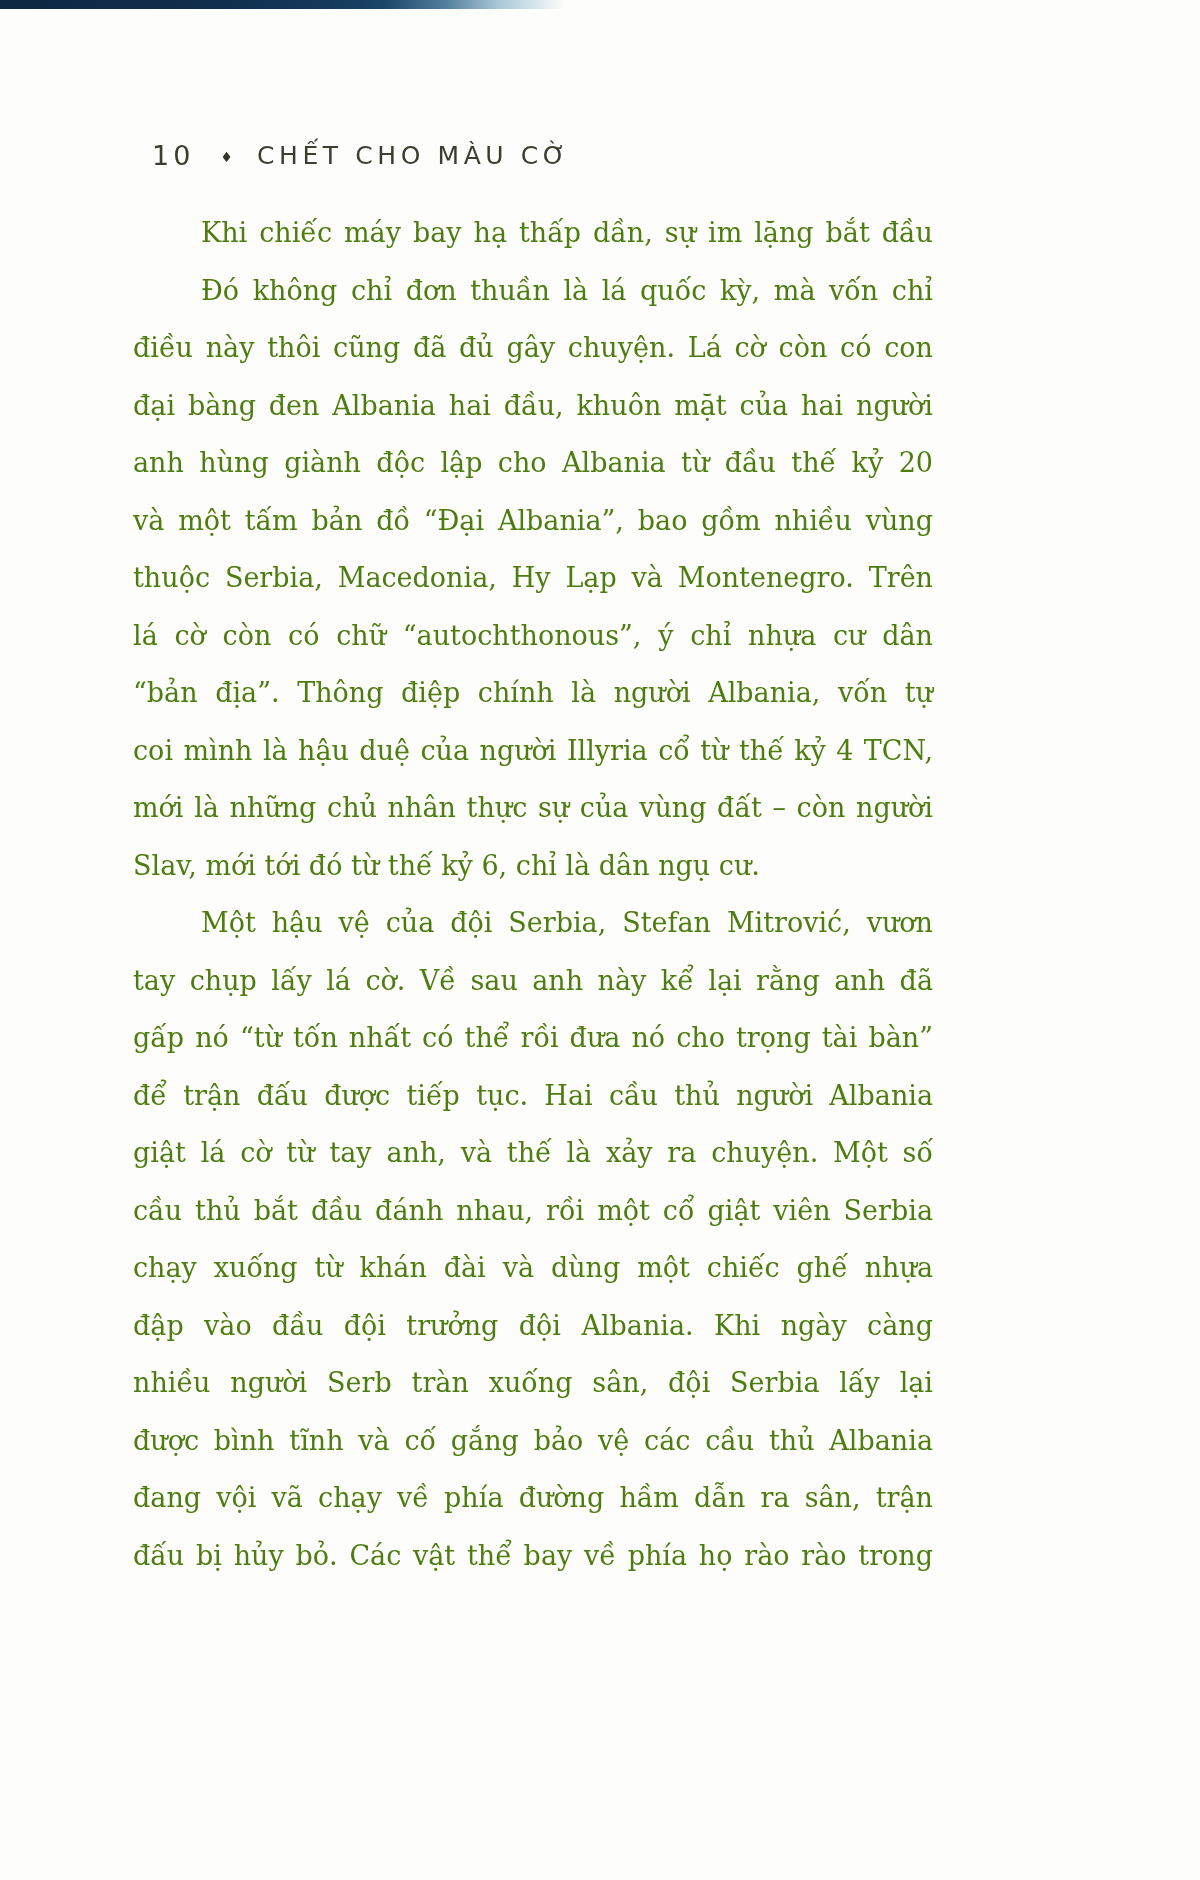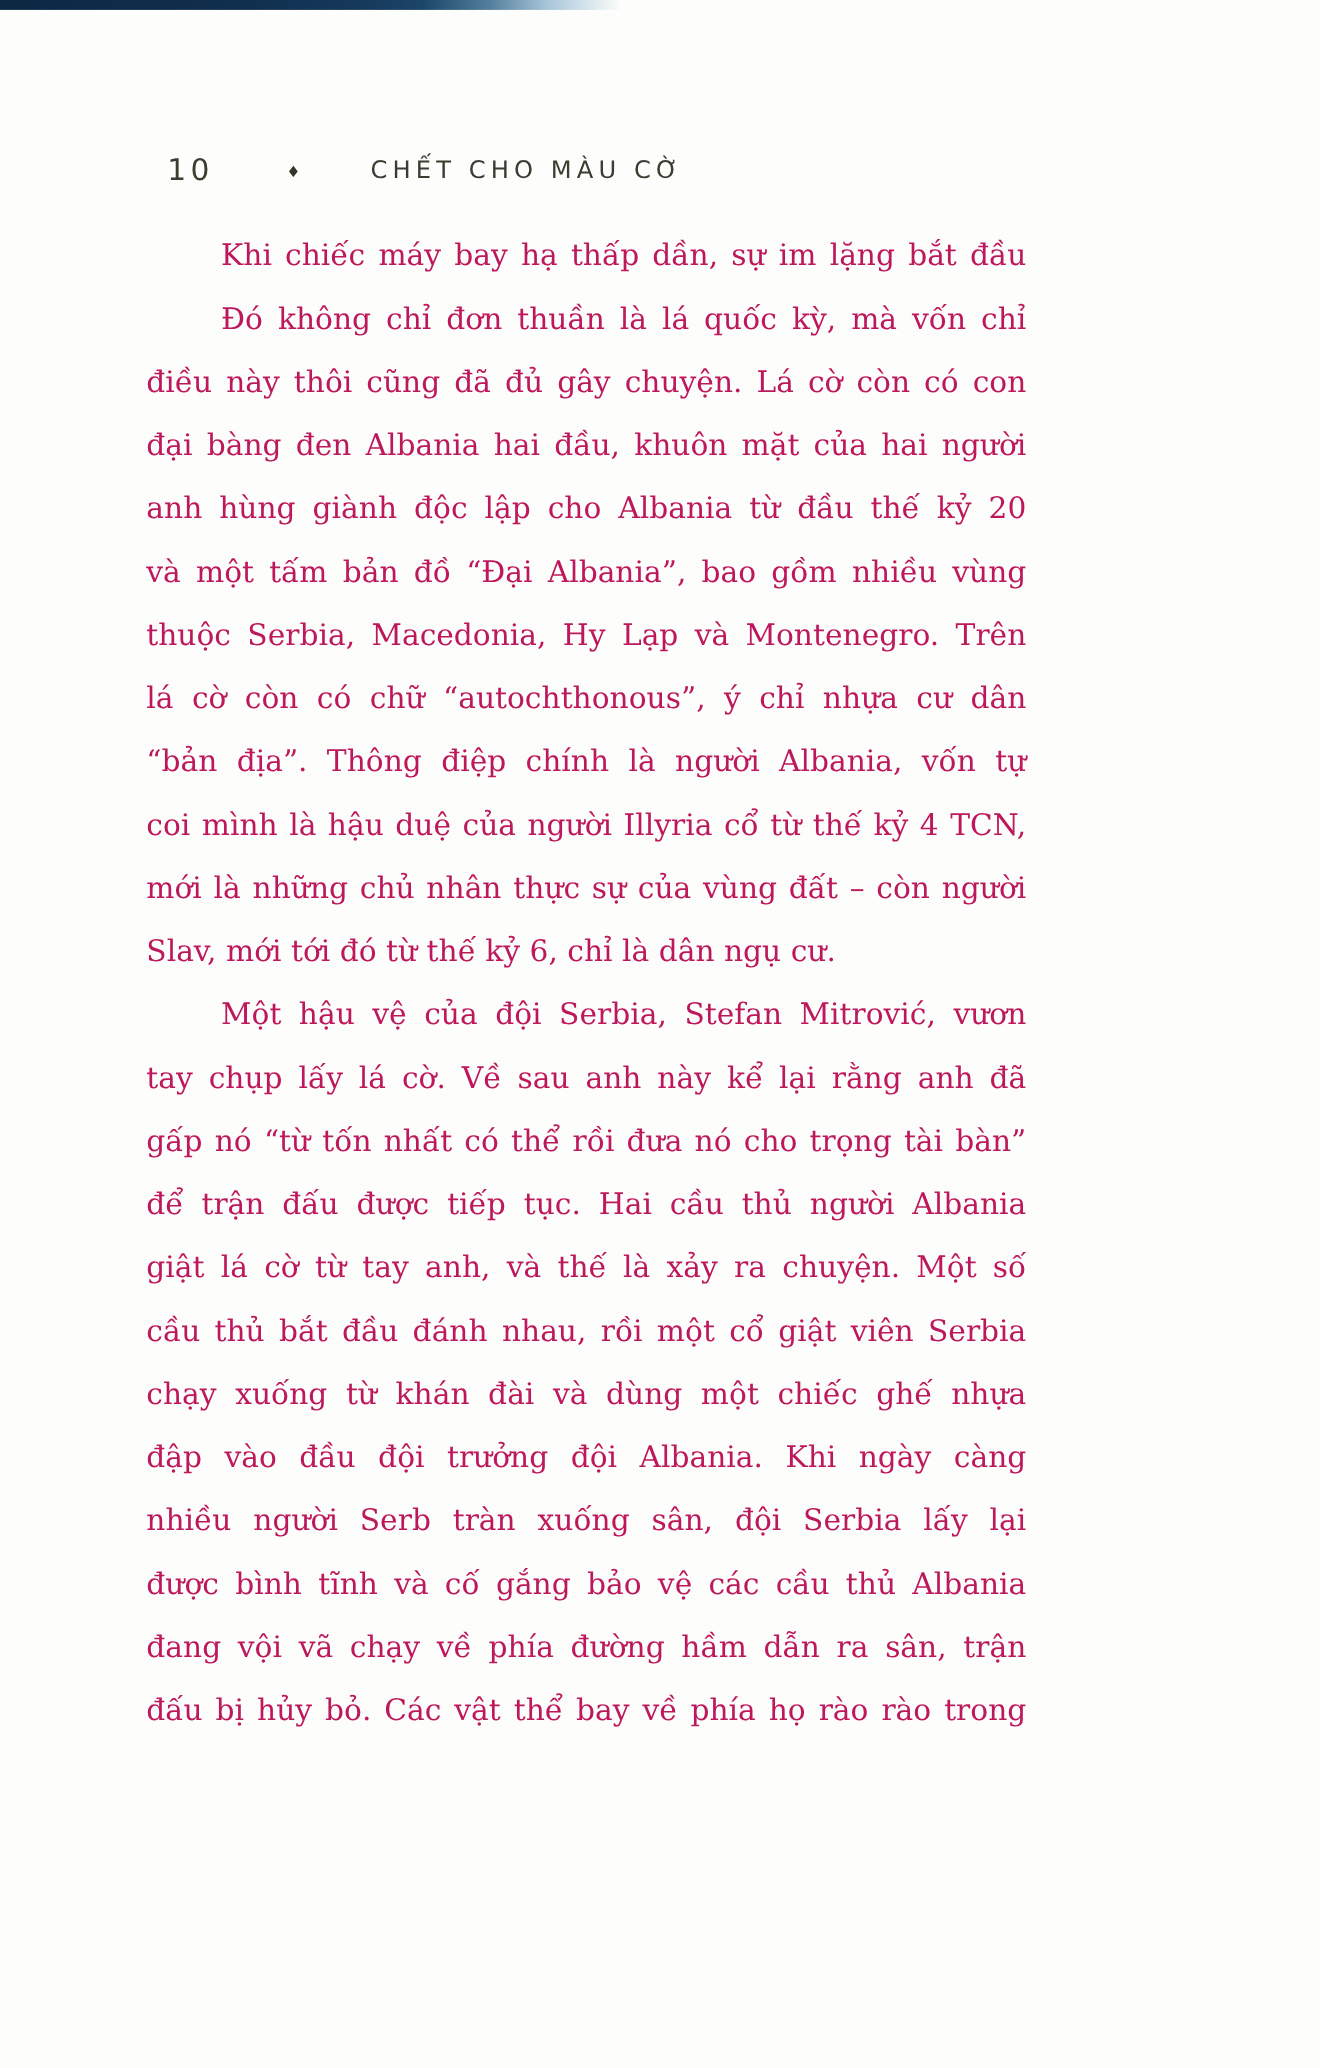--- a/index.html
+++ b/index.html
@@ -20,32 +20,31 @@
       #55809d 79%, #a7c6d8 88%, rgba(253,253,251,0) 100%);
   }
   .page-header {
     position: absolute;
     left: 152px; top: 140px;
     display: flex;
     align-items: center;
     color: #3c3c31;
     font-family: "DejaVu Sans", sans-serif;
     font-weight: 400;
-    gap: 40px;
   }
   .page-number { font-size: 27px; letter-spacing: 4px; }
   .header-separator { font-size: 14px; margin: 2px 24px 0 26px; color: #34342b; }
-  .running-title { font-size: 22px; letter-spacing: 4.6px; white-space: nowrap; }
+  .running-title { font-size: 25px; letter-spacing: 4.6px; white-space: nowrap; }
   .body-text {
     position: absolute;
     left: 133px; top: 204px;
     width: 800px;
     font-size: 27px;
     line-height: 57.5px;
-    color: #be185d;
+    color: #4d7c0f;
     hyphens: none;
   }
   .paragraph { margin: 0; }
   .line {
     text-align: justify;
     text-align-last: justify;
     white-space: normal;
   }
   .line.first { text-indent: 68px; }
   .line.para-end { text-align-last: left; }

